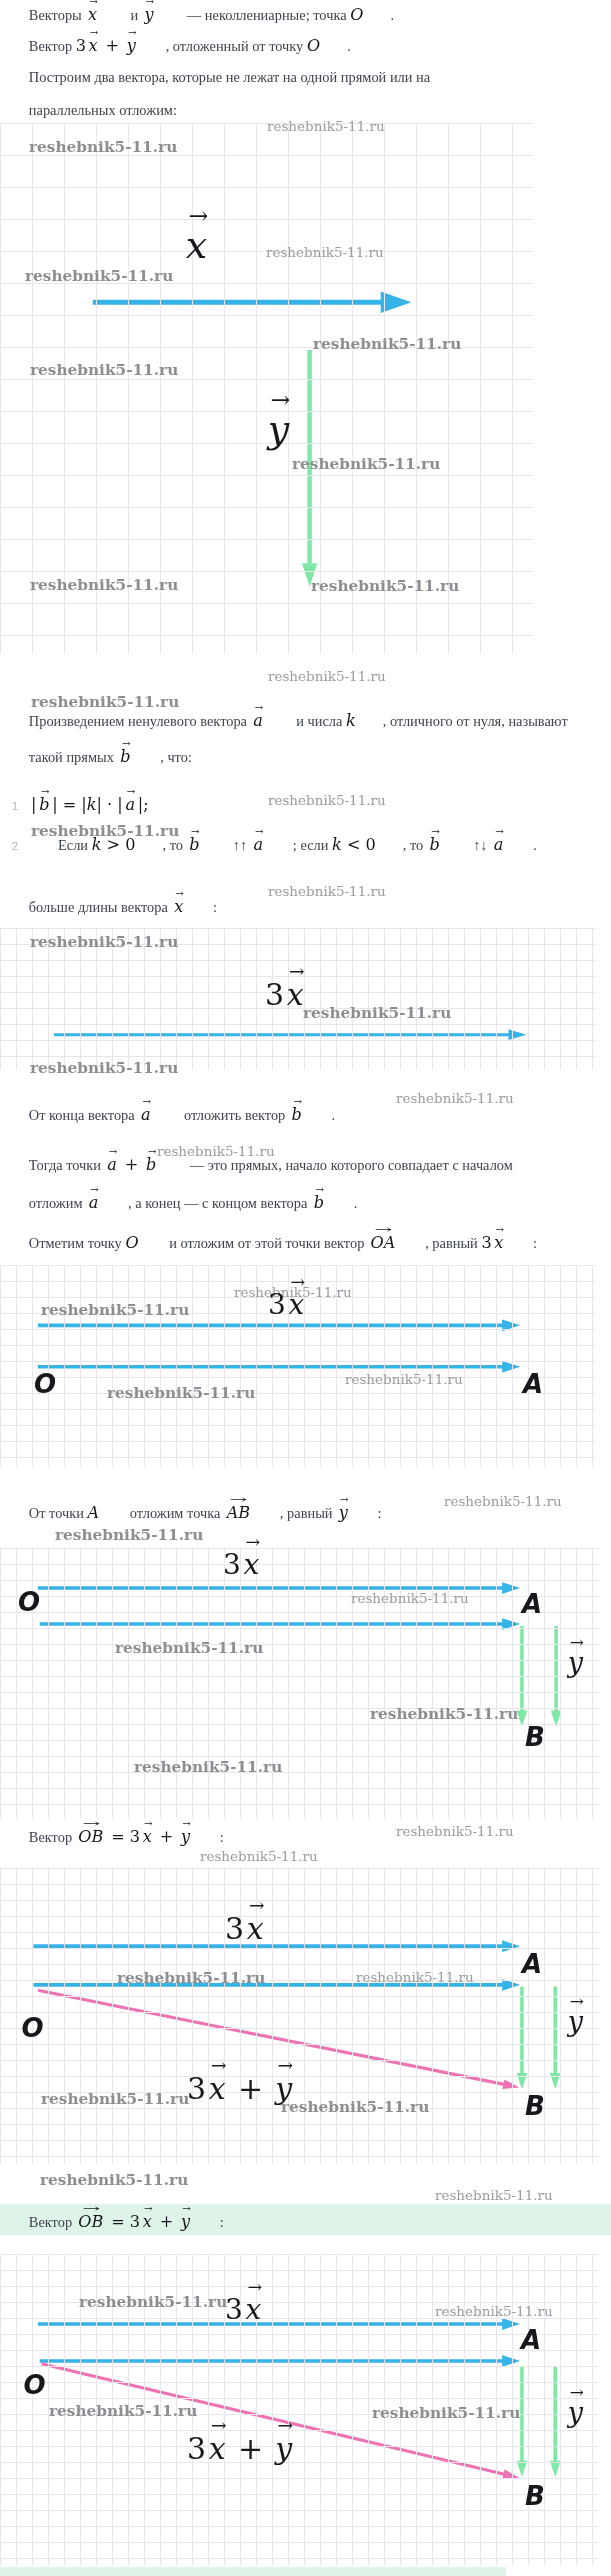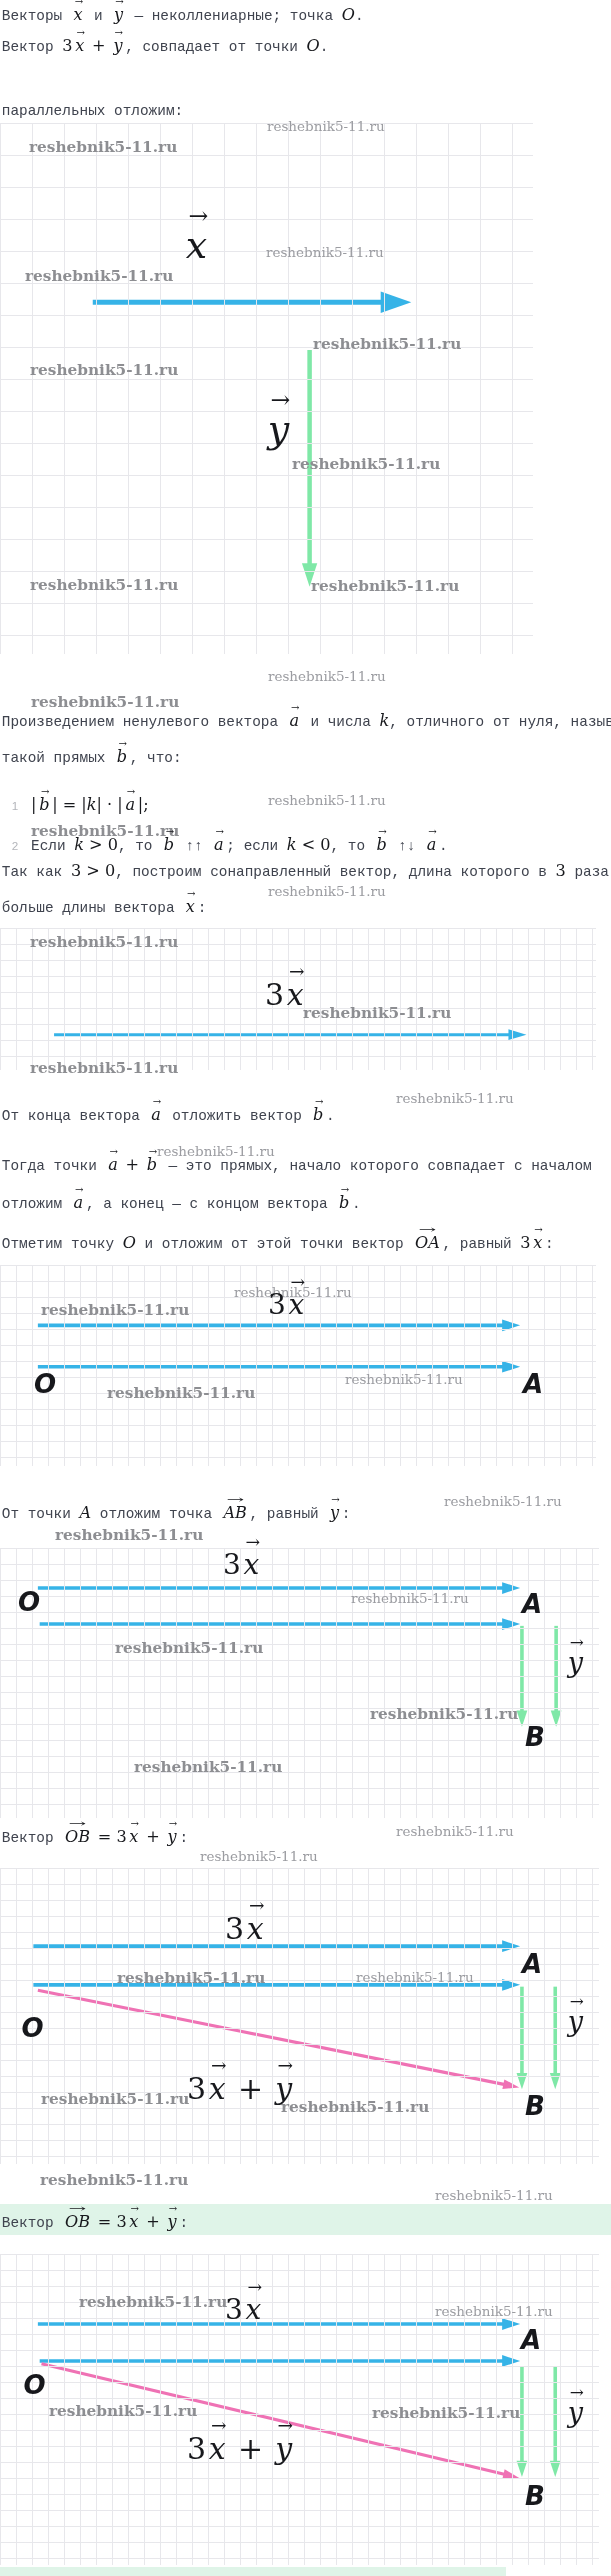--- a/index.html
+++ b/index.html
@@ -3,21 +3,21 @@
 <meta charset="utf-8">
 <style>
   html,body{margin:0;padding:0;background:#fff;}
   #page{position:relative;width:612px;height:2576px;background:#ffffff;overflow:hidden;
         font-family:"Liberation Sans","DejaVu Sans",sans-serif;color:#3f434e;}
   .grid{position:absolute;
         background-image:linear-gradient(to right,#e7e7eb 0.9px,transparent 0.9px),
                          linear-gradient(to bottom,#e7e7eb 0.9px,transparent 0.9px);}
   .band{position:absolute;background:#dff4e8;}
   .rich{position:absolute;font-size:14.4px;line-height:1.3;white-space:nowrap;}
-  .tt{font-family:Liberation Mono, monospace;}
+  .tt{font-family:Liberation Serif, serif;margin-left:27px;}
   .mf{font-family:"DejaVu Serif",serif;color:#17181c;font-size:1.12em;}
   .mi{font-family:"DejaVu Serif",serif;font-style:italic;color:#17181c;font-size:1.12em;}
   .vec{position:relative;display:inline-block;font-family:"DejaVu Serif",serif;
        font-style:italic;color:#17181c;font-size:1.12em;margin:0 2.7px;}
   .vec .arr{position:absolute;top:-0.78em;left:50%;transform:translateX(-40%);
        font-size:0.62em;font-style:normal;line-height:1;}
   .vec.wide .arr{transform:translateX(-46%) scaleX(2.1);}
   .dlabel{position:absolute;white-space:nowrap;font-family:"DejaVu Serif",serif;color:#17181c;line-height:1.2;}
   .dlabel .mf,.dlabel .mi,.dlabel .vec{font-size:1em;}
   .pt{position:absolute;font-family:"DejaVu Sans","Liberation Sans",sans-serif;
@@ -115,27 +115,27 @@
     <div class="wm r" style="left: 356px; top: 1970px;">reshebnik5-11.ru</div>
     <div class="wm b" style="left: 41px; top: 2091px;">reshebnik5-11.ru</div>
     <div class="wm b" style="left: 281px; top: 2099px;">reshebnik5-11.ru</div>
     <div class="wm b" style="left: 40px; top: 2172px;">reshebnik5-11.ru</div>
     <div class="wm r" style="left: 435px; top: 2188px;">reshebnik5-11.ru</div>
     <div class="wm b" style="left: 79px; top: 2294px;">reshebnik5-11.ru</div>
     <div class="wm r" style="left: 435px; top: 2304px;">reshebnik5-11.ru</div>
     <div class="wm b" style="left: 49px; top: 2403px;">reshebnik5-11.ru</div>
     <div class="wm b" style="left: 372px; top: 2405px;">reshebnik5-11.ru</div>
     <div class="rich" style="left: 1.8px; top: 4.5px;"><span class="tt">Векторы </span><span class="vec"><span class="arr">→</span><span class="base">x</span></span><span class="tt"> и </span><span class="vec"><span class="arr">→</span><span class="base">y</span></span><span class="tt"> — неколлениарные; точка </span><span class="mi">O</span><span class="tt">.</span></div>
-    <div class="rich" style="left: 1.8px; top: 36px;"><span class="tt">Вектор </span><span class="mf">3</span><span class="vec"><span class="arr">→</span><span class="base">x</span></span><span class="mf"> + </span><span class="vec"><span class="arr">→</span><span class="base">y</span></span><span class="tt">, совпадает от точки </span><span class="mi">O</span><span class="tt">.</span></div>
+    <div class="rich" style="left: 1.8px; top: 36px;"><span class="tt">Вектор </span><span class="mf">3</span><span class="vec"><span class="arr">→</span><span class="base">x</span></span><span class="mf"> + </span><span class="vec"><span class="arr">→</span><span class="base">y</span></span><span class="tt">, отложенный от точку </span><span class="mi">O</span><span class="tt">.</span></div>
+    <div class="rich" style="left: 1.8px; top: 68px;"><span class="tt">Построим два вектора, которые не лежат на одной прямой или на</span></div>
     <div class="rich" style="left: 1.8px; top: 101px;"><span class="tt">параллельных отложим:</span></div>
     <div class="rich" style="left: 1.8px; top: 711px;"><span class="tt">Произведением ненулевого вектора </span><span class="vec"><span class="arr">→</span><span class="base">a</span></span><span class="tt"> и числа </span><span class="mi">k</span><span class="tt">, отличного от нуля, называют</span></div>
     <div class="rich" style="left: 1.8px; top: 747px;"><span class="tt">такой прямых </span><span class="vec"><span class="arr">→</span><span class="base">b</span></span><span class="tt">, что:</span></div>
     <div class="rich" style="left: 31px; top: 795px;"><span class="mf">|</span><span class="vec"><span class="arr">→</span><span class="base">b</span></span><span class="mf">| = |</span><span class="mi">k</span><span class="mf">| · |</span><span class="vec"><span class="arr">→</span><span class="base">a</span></span><span class="mf">|;</span></div>
     <div class="rich" style="left: 31px; top: 835px;"><span class="tt">Если </span><span class="mi">k</span><span class="mf"> &gt; 0</span><span class="tt">, то </span><span class="vec"><span class="arr">→</span><span class="base">b</span></span><span class="tt"> ↑↑ </span><span class="vec"><span class="arr">→</span><span class="base">a</span></span><span class="tt">; если </span><span class="mi">k</span><span class="mf"> &lt; 0</span><span class="tt">, то </span><span class="vec"><span class="arr">→</span><span class="base">b</span></span><span class="tt"> ↑↓ </span><span class="vec"><span class="arr">→</span><span class="base">a</span></span><span class="tt">.</span></div>
-    <div class="rich" style="left: 1.8px; top: 861px;"><span class="tt">Так как </span><span class="mf">3 &gt; 0</span><span class="tt">, построим сонаправленный вектор, длина которого в </span><span class="mf">3</span><span class="tt"> раза</span></div>
     <div class="rich" style="left: 1.8px; top: 897px;"><span class="tt">больше длины вектора </span><span class="vec"><span class="arr">→</span><span class="base">x</span></span><span class="tt">:</span></div>
     <div class="rich" style="left: 1.8px; top: 1105px;"><span class="tt">От конца вектора </span><span class="vec"><span class="arr">→</span><span class="base">a</span></span><span class="tt"> отложить вектор </span><span class="vec"><span class="arr">→</span><span class="base">b</span></span><span class="tt">.</span></div>
     <div class="rich" style="left: 1.8px; top: 1155px;"><span class="tt">Тогда точки </span><span class="vec"><span class="arr">→</span><span class="base">a</span></span><span class="mf"> + </span><span class="vec"><span class="arr">→</span><span class="base">b</span></span><span class="tt"> — это прямых, начало которого совпадает с началом</span></div>
     <div class="rich" style="left: 1.8px; top: 1193px;"><span class="tt">отложим </span><span class="vec"><span class="arr">→</span><span class="base">a</span></span><span class="tt">, а конец — с концом вектора </span><span class="vec"><span class="arr">→</span><span class="base">b</span></span><span class="tt">.</span></div>
     <div class="rich" style="left: 1.8px; top: 1233px;"><span class="tt">Отметим точку </span><span class="mi">O</span><span class="tt"> и отложим от этой точки вектор </span><span class="vec wide"><span class="arr">→</span><span class="base">OA</span></span><span class="tt">, равный </span><span class="mf">3</span><span class="vec"><span class="arr">→</span><span class="base">x</span></span><span class="tt">:</span></div>
     <div class="rich" style="left: 1.8px; top: 1503px;"><span class="tt">От точки </span><span class="mi">A</span><span class="tt"> отложим точка </span><span class="vec wide"><span class="arr">→</span><span class="base">AB</span></span><span class="tt">, равный </span><span class="vec"><span class="arr">→</span><span class="base">y</span></span><span class="tt">:</span></div>
     <div class="rich" style="left: 1.8px; top: 1827px;"><span class="tt">Вектор </span><span class="vec wide"><span class="arr">→</span><span class="base">OB</span></span><span class="mf"> = 3</span><span class="vec"><span class="arr">→</span><span class="base">x</span></span><span class="mf"> + </span><span class="vec"><span class="arr">→</span><span class="base">y</span></span><span class="tt">:</span></div>
     <div class="rich" style="left: 1.8px; top: 2212px;"><span class="tt">Вектор </span><span class="vec wide"><span class="arr">→</span><span class="base">OB</span></span><span class="mf"> = 3</span><span class="vec"><span class="arr">→</span><span class="base">x</span></span><span class="mf"> + </span><span class="vec"><span class="arr">→</span><span class="base">y</span></span><span class="tt">:</span></div>
     <div class="inum" style="left: 11.7px; top: 799px;">1</div>
     <div class="inum" style="left: 11.7px; top: 839px;">2</div>

